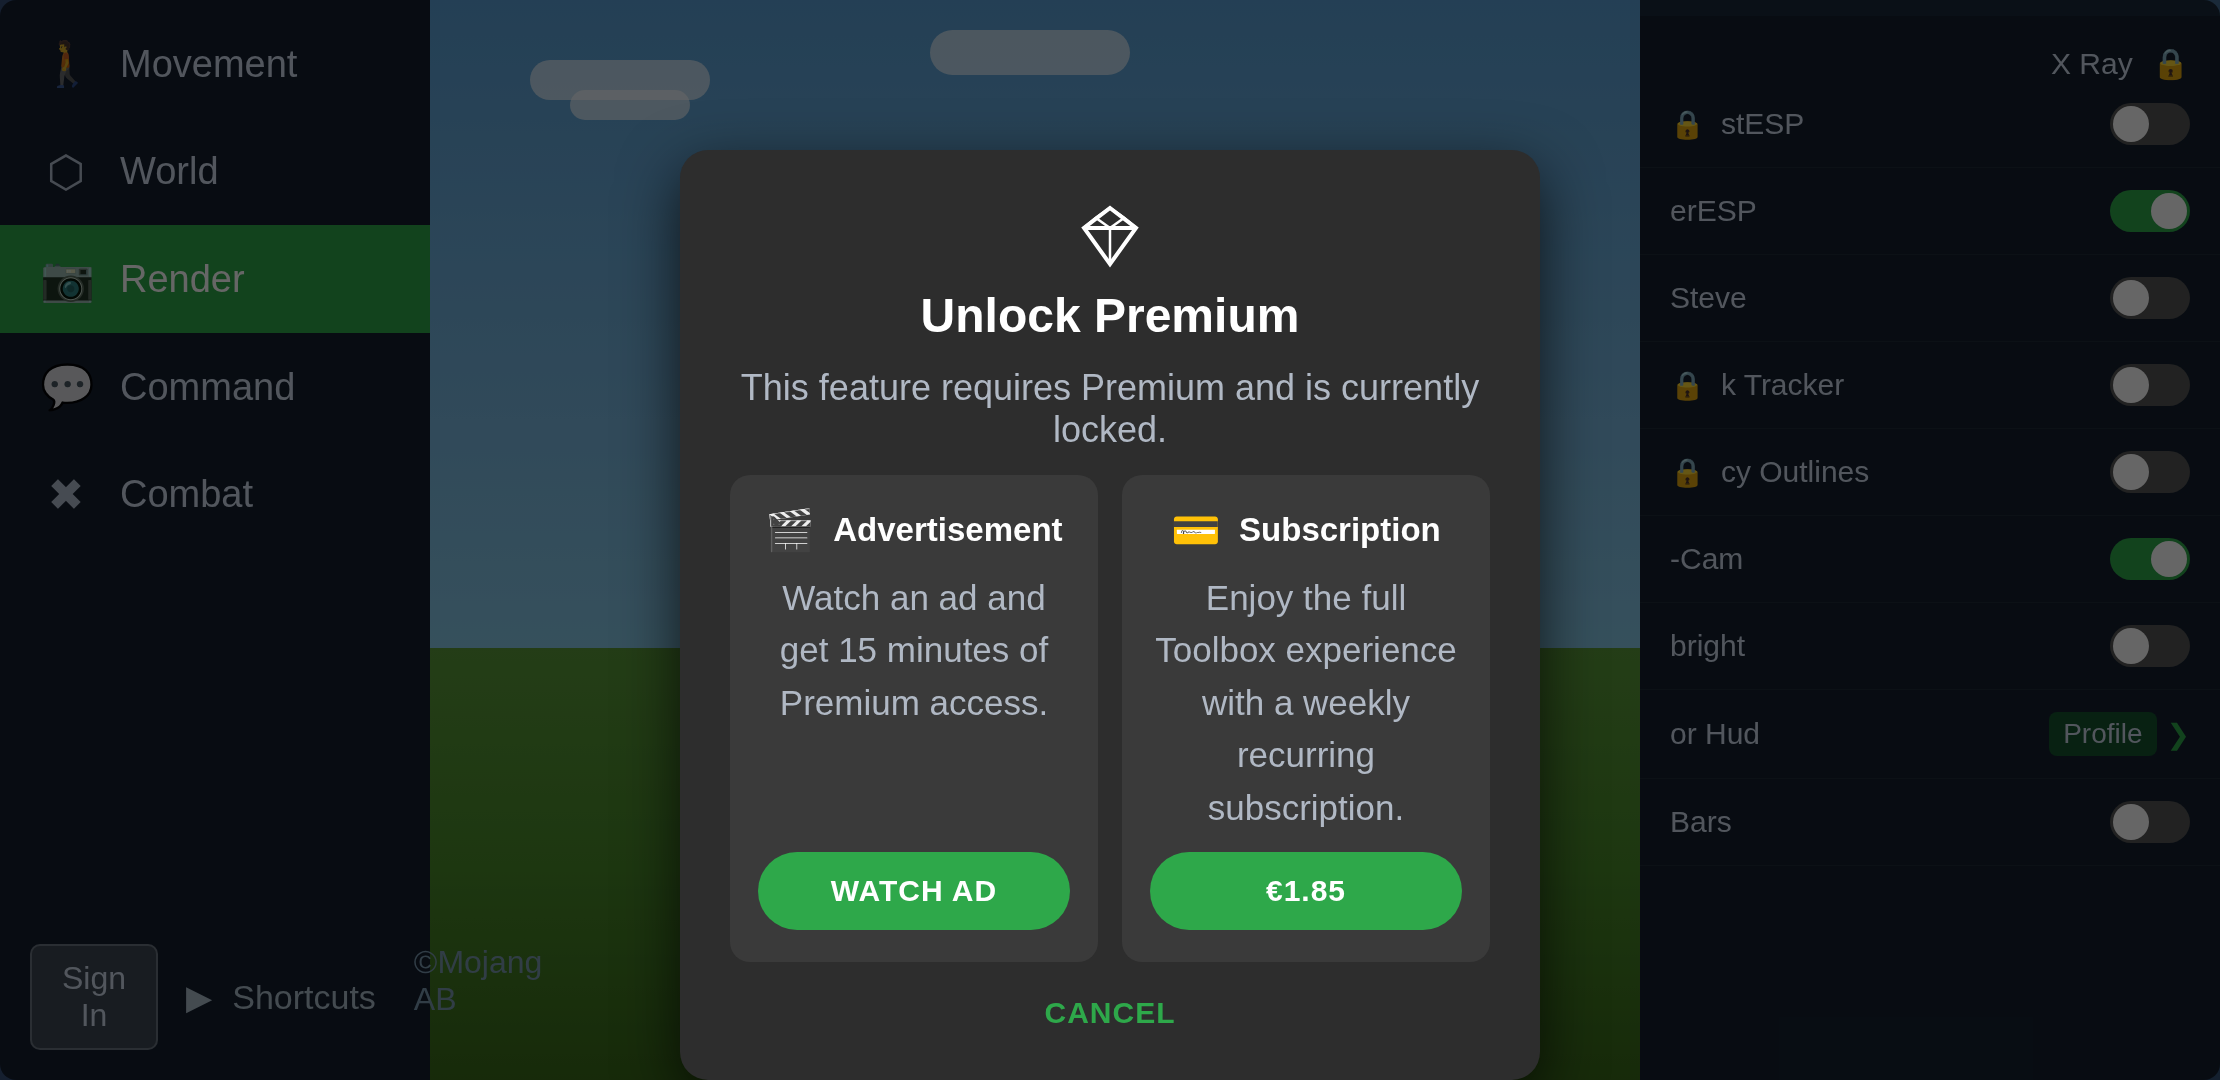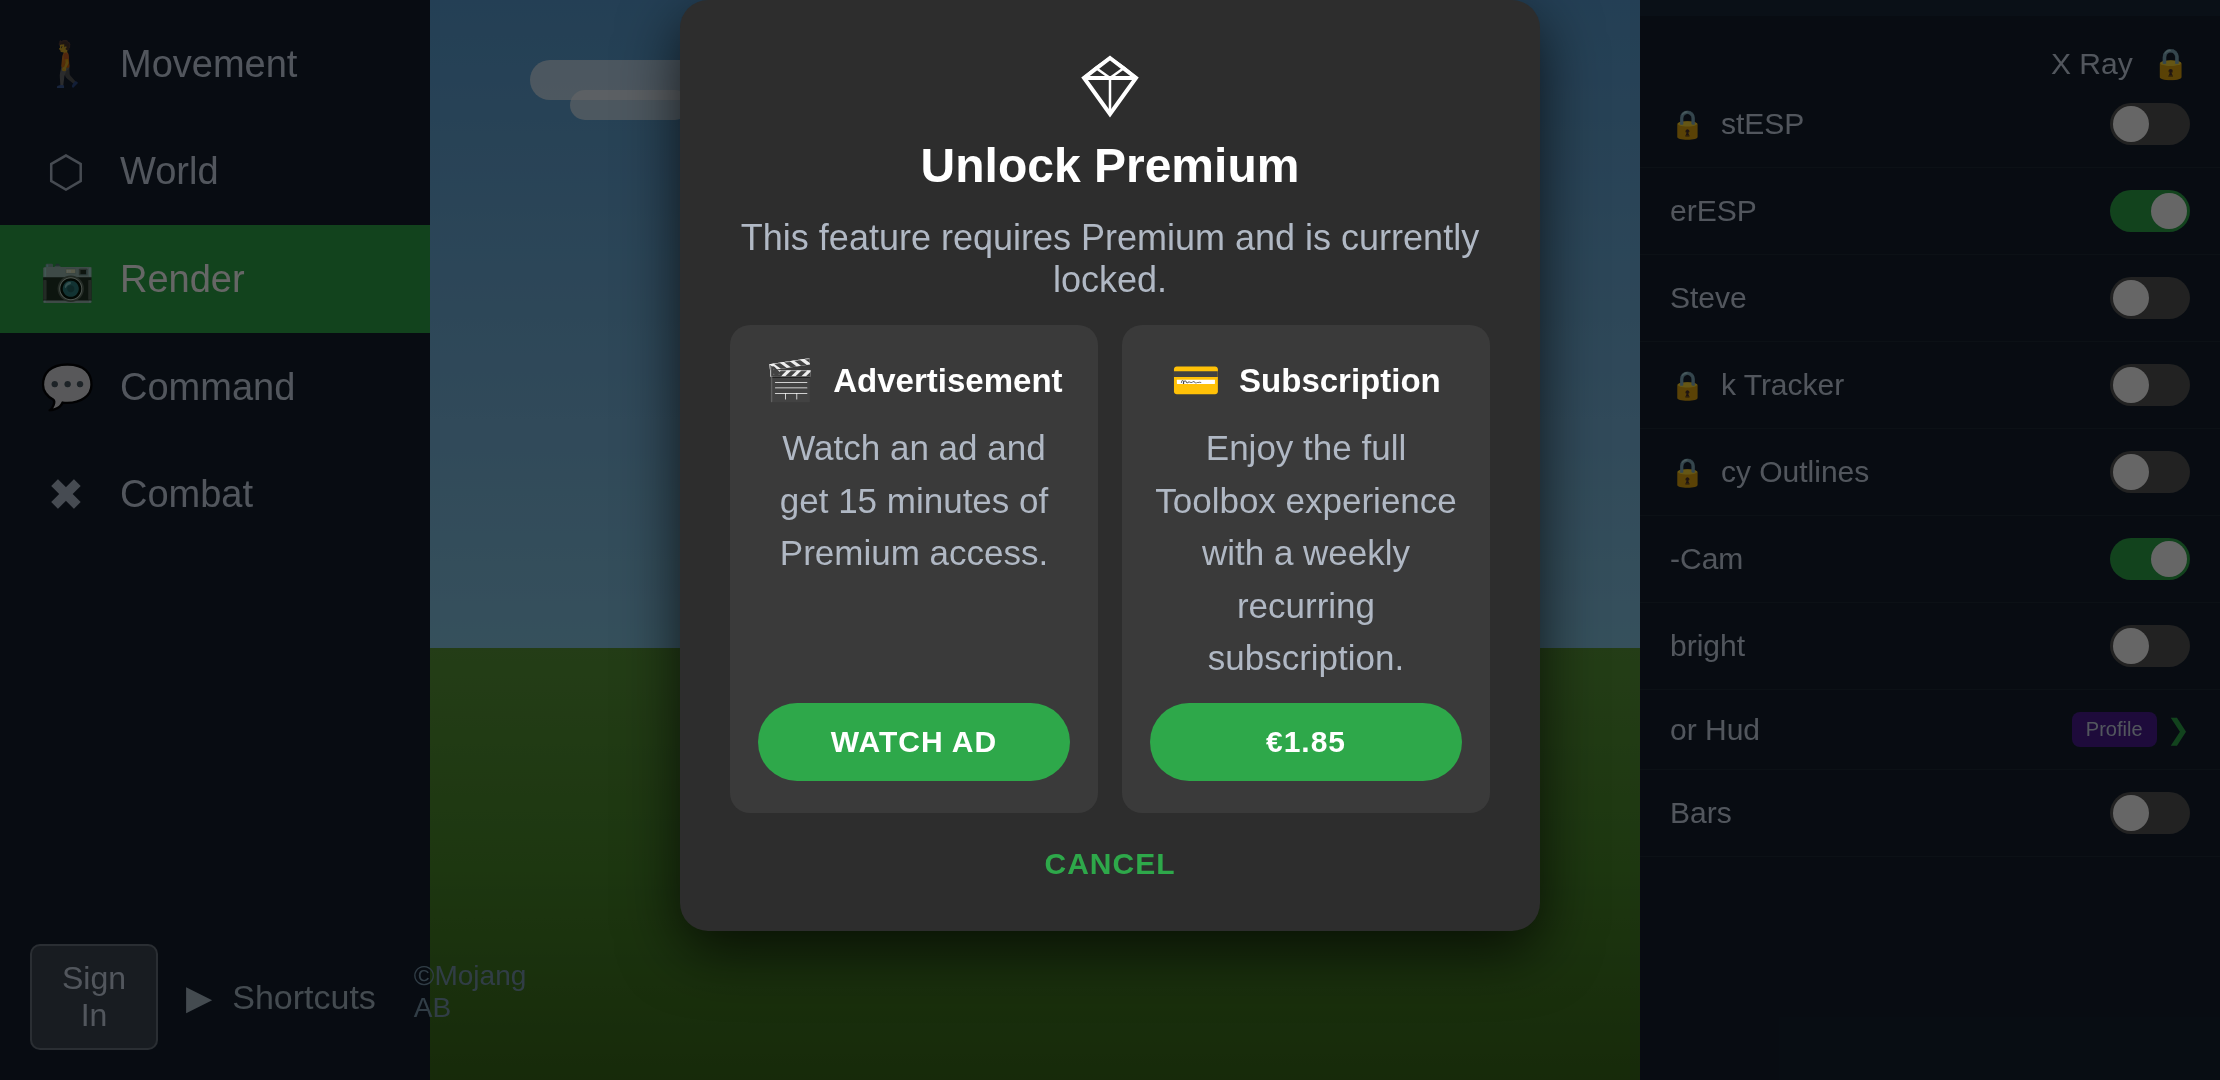--- a/index.html
+++ b/index.html
@@ -71,23 +71,22 @@
       display: flex;
       align-items: center;
       gap: 20px;
       color: #aabbc8;
       font-size: 34px;
       padding: 10px 10px;
     }
 
     .mojang-credit {
       color: #7a9ab0;
-      font-size: 28px;
+      font-size: 32px;
       padding: 0 10px 10px;
-      margin-top: 16px;
     }
 
     
     .right-panel {
       position: absolute;
       right: 0; top: 16px; bottom: 0;
       width: 580px;
       background: rgba(20, 30, 45, 0.82);
       z-index: 1;
       padding: 20px 0;
@@ -142,22 +141,23 @@
       font-size: 28px;
     }
 
     
     .overlay {
       position: absolute;
       inset: 0;
       background: rgba(0,0,0,0.6);
       z-index: 10;
       display: flex;
-      align-items: flex-start;
+      align-items: flex-end;
       justify-content: center;
+      border-radius: 16px;
     }
 
     
     .modal {
       background: #2d2d2d;
       border-radius: 28px;
       width: 860px;
       padding: 50px 50px 40px;
       display: flex;
       flex-direction: column;
@@ -419,21 +419,21 @@
     <div class="toggle off">
       <div class="toggle-knob"></div>
     </div>
   </div>
 
   <div class="right-item">
     <div class="right-item-left">
       <span>or Hud</span>
     </div>
     <div style="display:flex;align-items:center;gap:10px;">
-      <div style="background:#4c1d95;border-radius:8px;padding:6px 14px;color:#ccd8e8;font-size:20px;">
+      <div style="background:#14532d;border-radius:8px;padding:6px 14px;color:#ccd8e8;font-size:28px;">
         <span>Profile</span>
       </div>
       <span style="color:#2ea84a;font-size:28px;">❯</span>
     </div>
   </div>
 
   <div class="right-item">
     <div class="right-item-left">
       <span>Bars</span>
     </div>

